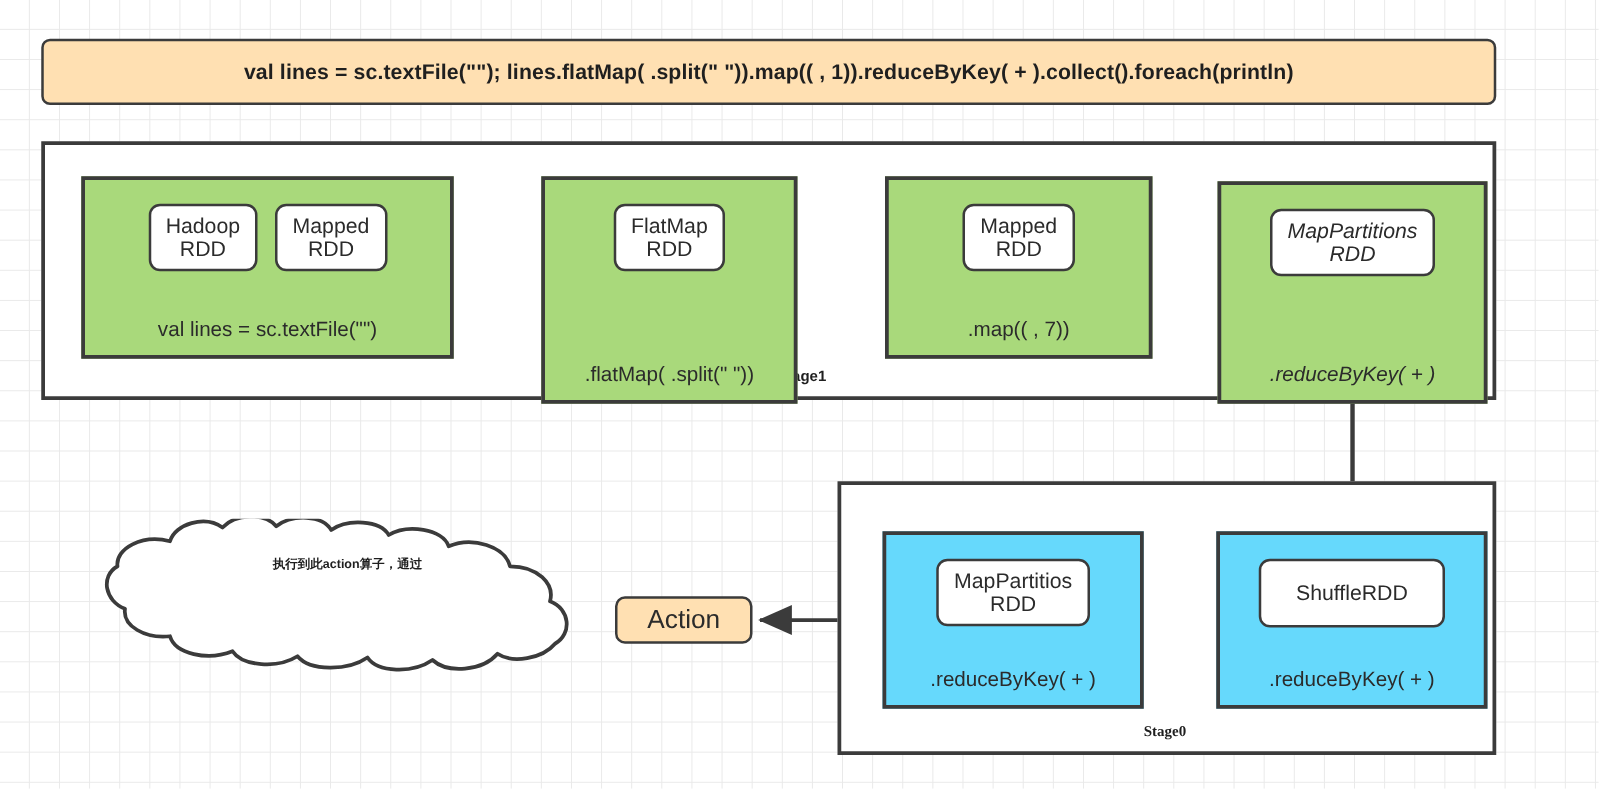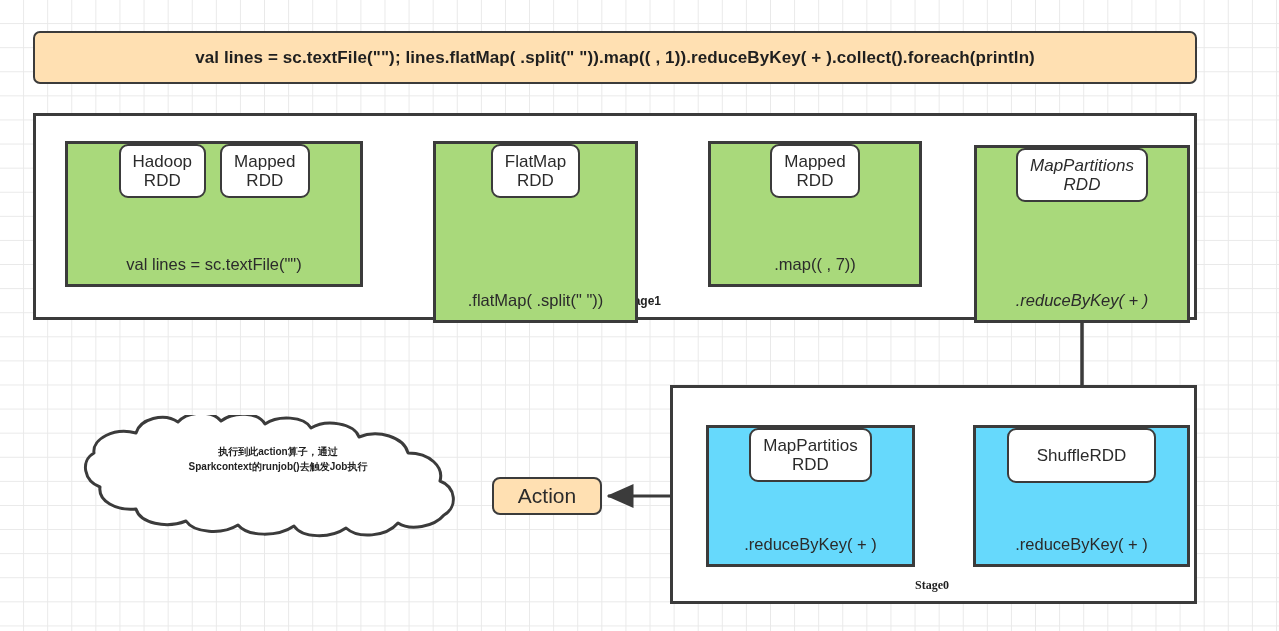--- a/index.html
+++ b/index.html
@@ -74,20 +74,21 @@
     flex-direction: column;
     align-items: center;
   }
   .rdd-group.green { background: #a9d97b; }
   .rdd-group.blue  { background: #66d9fc; }
 
   .rdd-inner-row {
     display: flex;
     flex-direction: row;
     gap: 14px;
+    margin-top: 19px;
     justify-content: center;
   }
   .rdd-node {
     background: #ffffff;
     border: 2.5px solid #3b3b3b;
     border-radius: 9px;
     box-sizing: border-box;
     display: flex;
     flex-direction: column;
     align-items: center;
@@ -283,17 +284,16 @@
                C252,124 224,123 216,111
                C200,122 170,122 160,110
                C144,120 116,118 108,106
                C88,114 62,108 58,94
                C38,96 20,86 22,72
                C6,66 2,46 16,38
                C14,24 36,12 58,18 Z" fill="#ffffff" stroke="#3b3b3b" stroke-width="3" stroke-linejoin="round"></path>
     </svg>
     <div class="cloud-text">
       <div>执行到此action算子，通过</div>
-      <div>Sparkcontext的runjob()去触发Job执行</div>
     </div>
   </div>
 
 </div>
 
 </body></html>

